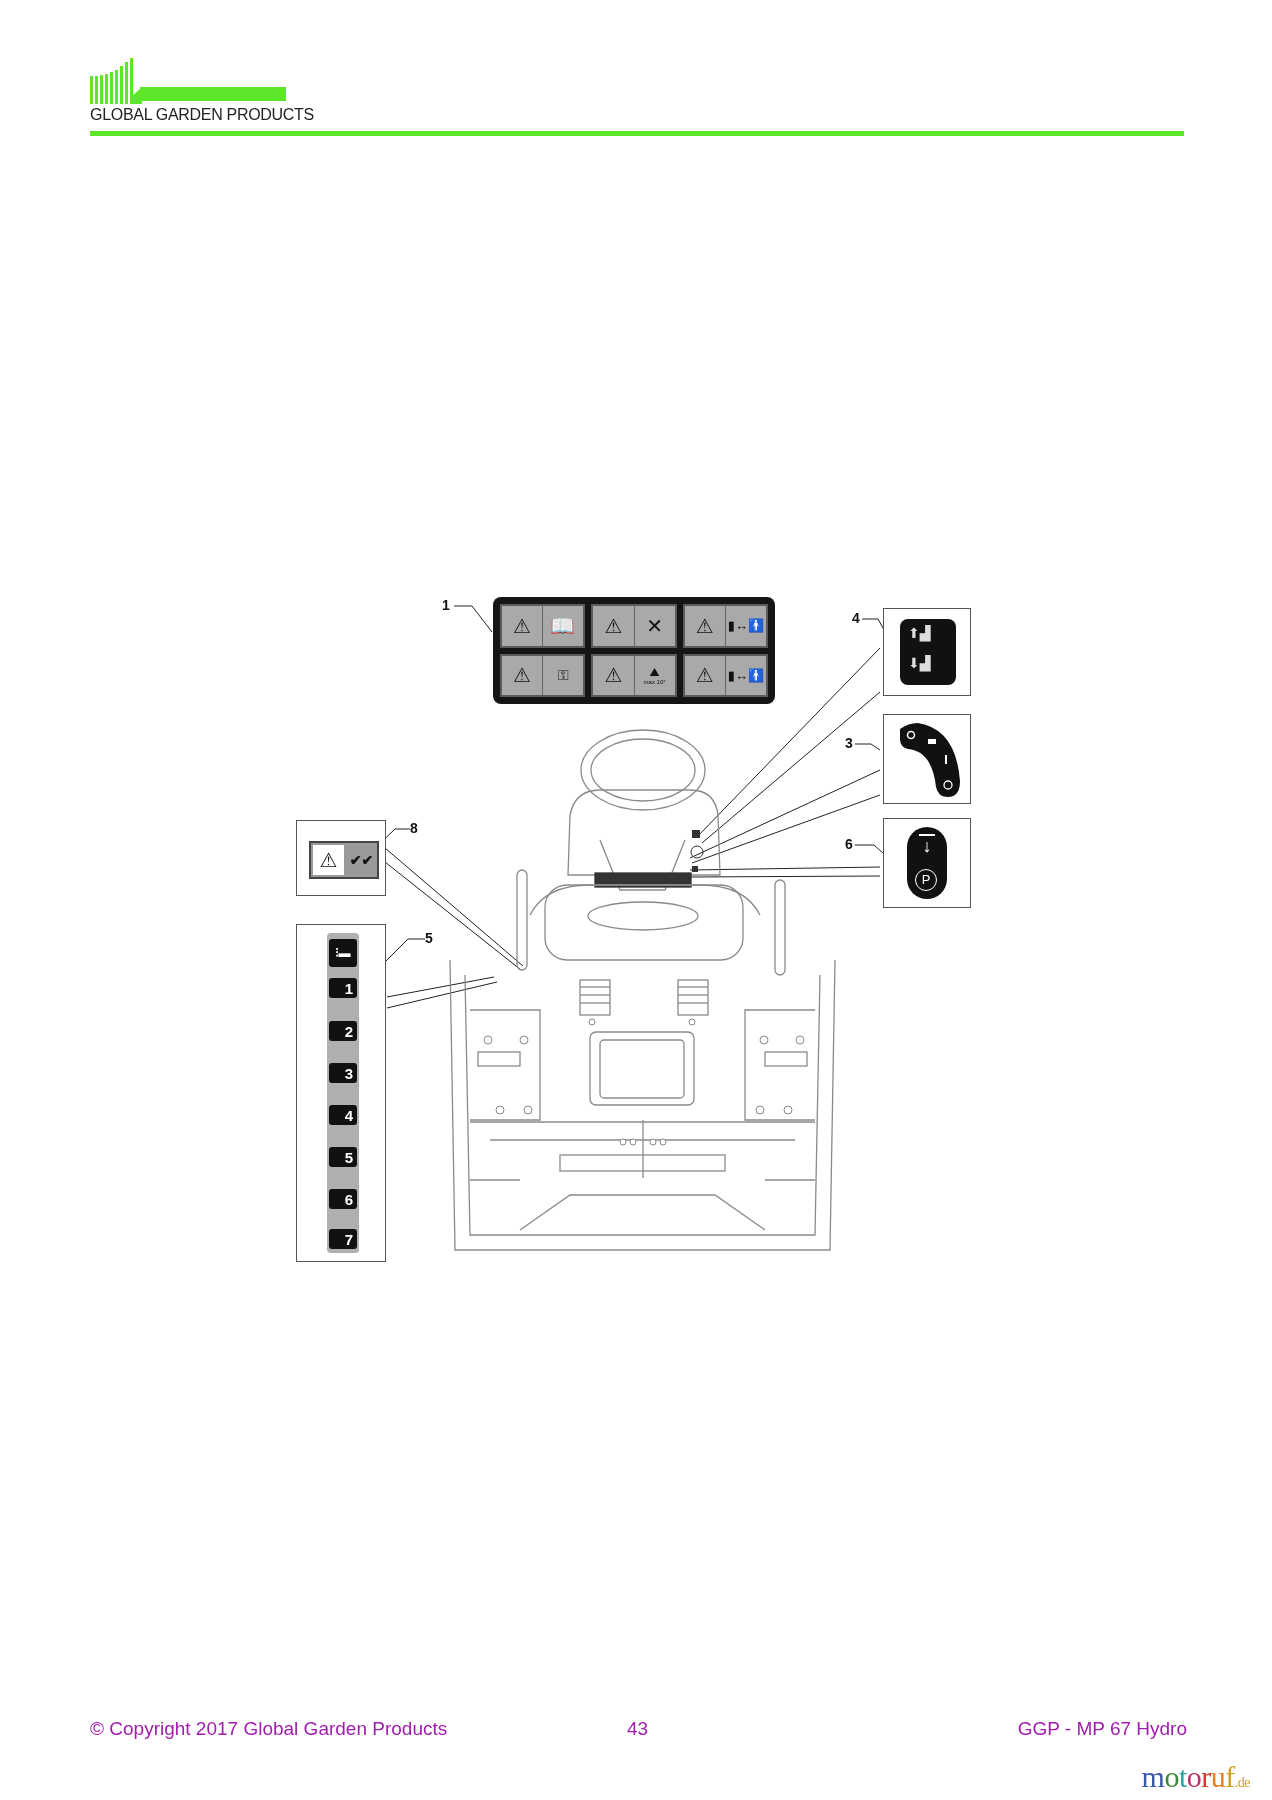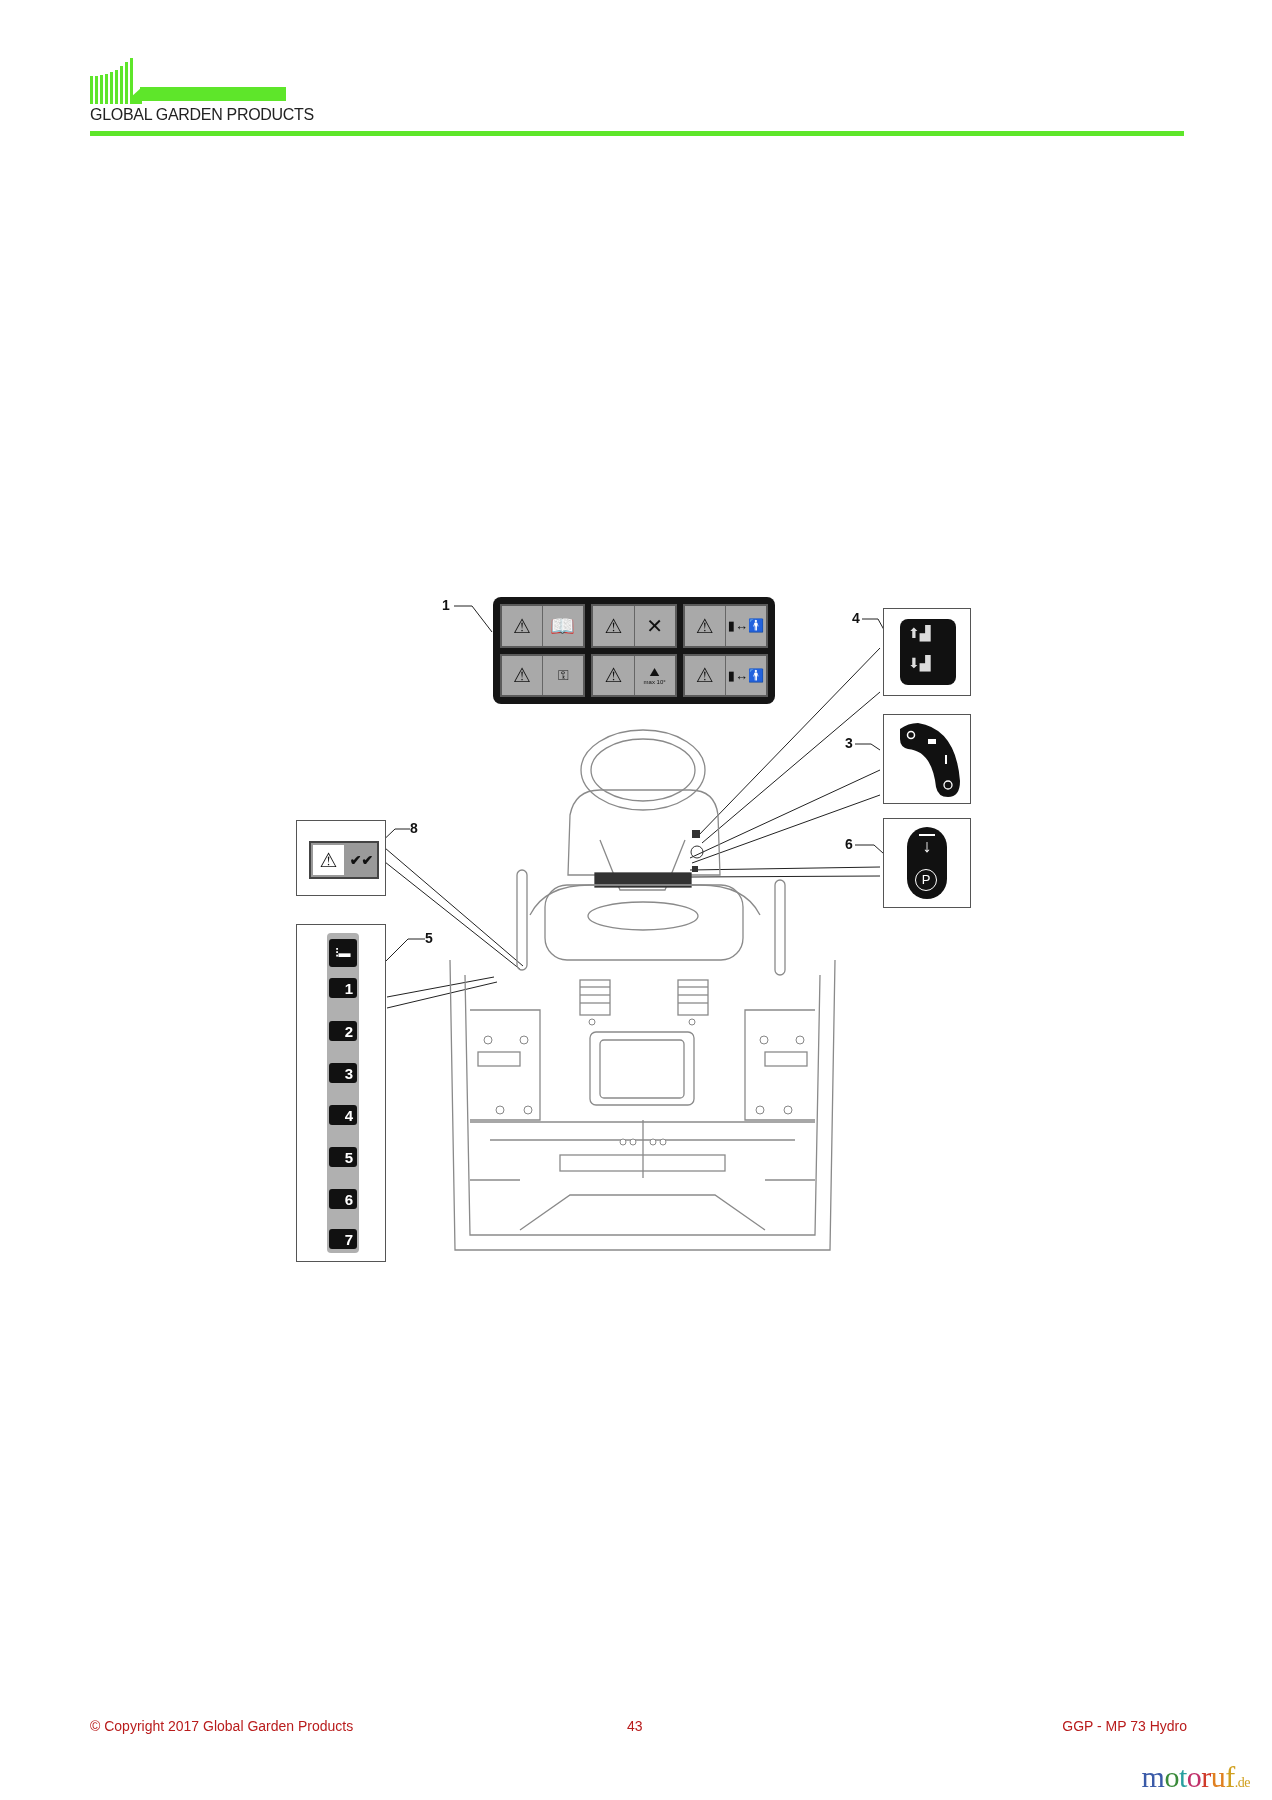--- a/index.html
+++ b/index.html
@@ -13,21 +13,21 @@
   
   .callout { font-weight:bold; font-size:14px; color:#111; }
   
   .panel { border:1.5px solid #555; background:#fff; box-sizing:border-box; }
   .sticker1 { left:493px; top:597px; width:282px; height:107px; background:#151515; border-radius:8px; padding:7px; box-sizing:border-box; display:grid; grid-template-columns:repeat(3,1fr); grid-template-rows:1fr 1fr; gap:6px; }
   .pict { background:#a9a9a9; border:2px solid #5b5b5b; display:flex; }
   .pict > div { flex:1; display:flex; align-items:center; justify-content:center; border-right:1px solid #666; font-size:20px; color:#111; }
   .pict > div:last-child { border-right:none; }
   .key-badge { background:#111; color:#fff; border-radius:3px; display:flex; align-items:center; justify-content:flex-end; padding-right:4px; font-weight:bold; font-size:15px; box-sizing:border-box; width:28px; height:20px; }
   .strip5 { background:#b0b0b0; border-radius:4px; }
-  .footer-text { font-size:14px; color:#b91c1c; top:1718px;text-align:right; }
+  .footer-text { font-size:19px; color:#a21caf; top:1718px;text-align:right; }
   .motoruf { right:22px; top:1760px; font-family:"Liberation Serif", serif; font-size:30px; letter-spacing:-0.5px; }
 </style>
 </head>
 <body>
 
 <svg class="abs logo-bars" viewBox="0 0 52 46">
   <g fill="#5ee62a">
     <rect x="0" y="18" width="3" height="28"></rect>
       <rect x="5" y="18" width="3" height="28"></rect>
     <rect x="10" y="17" width="3" height="29"></rect>
@@ -199,16 +199,16 @@
     <div class="abs key-badge" style="left:2px;top:130px;">3</div>
     <div class="abs key-badge" style="left:2px;top:172px;">4</div>
     <div class="abs key-badge" style="left:2px;top:214px;">5</div>
     <div class="abs key-badge" style="left:2px;top:256px;">6</div>
     <div class="abs key-badge" style="left:2px;top:296px;">7</div>
   </div>
 </div>
 
 <div class="abs footer-text" style="left:90px;">© Copyright 2017 Global Garden Products</div>
 <div class="abs footer-text" style="left:627px;">43</div>
-<div class="abs footer-text" style="right:85px;">GGP - MP 73 Hydro</div>
+<div class="abs footer-text" style="right:85px;">GGP - MP 67 Hydro</div>
 <div class="abs motoruf">
   <span style="color:#3a5aa8;">m</span><span style="color:#3a8a3a;">o</span><span style="color:#2aa0a0;">t</span><span style="color:#c0306a;">o</span><span style="color:#d03a2a;">r</span><span style="color:#e08020;">u</span><span style="color:#d0a020;">f</span><span style="font-size:14px;color:#d0a020;">.de</span>
 </div>
 
 </body></html>

